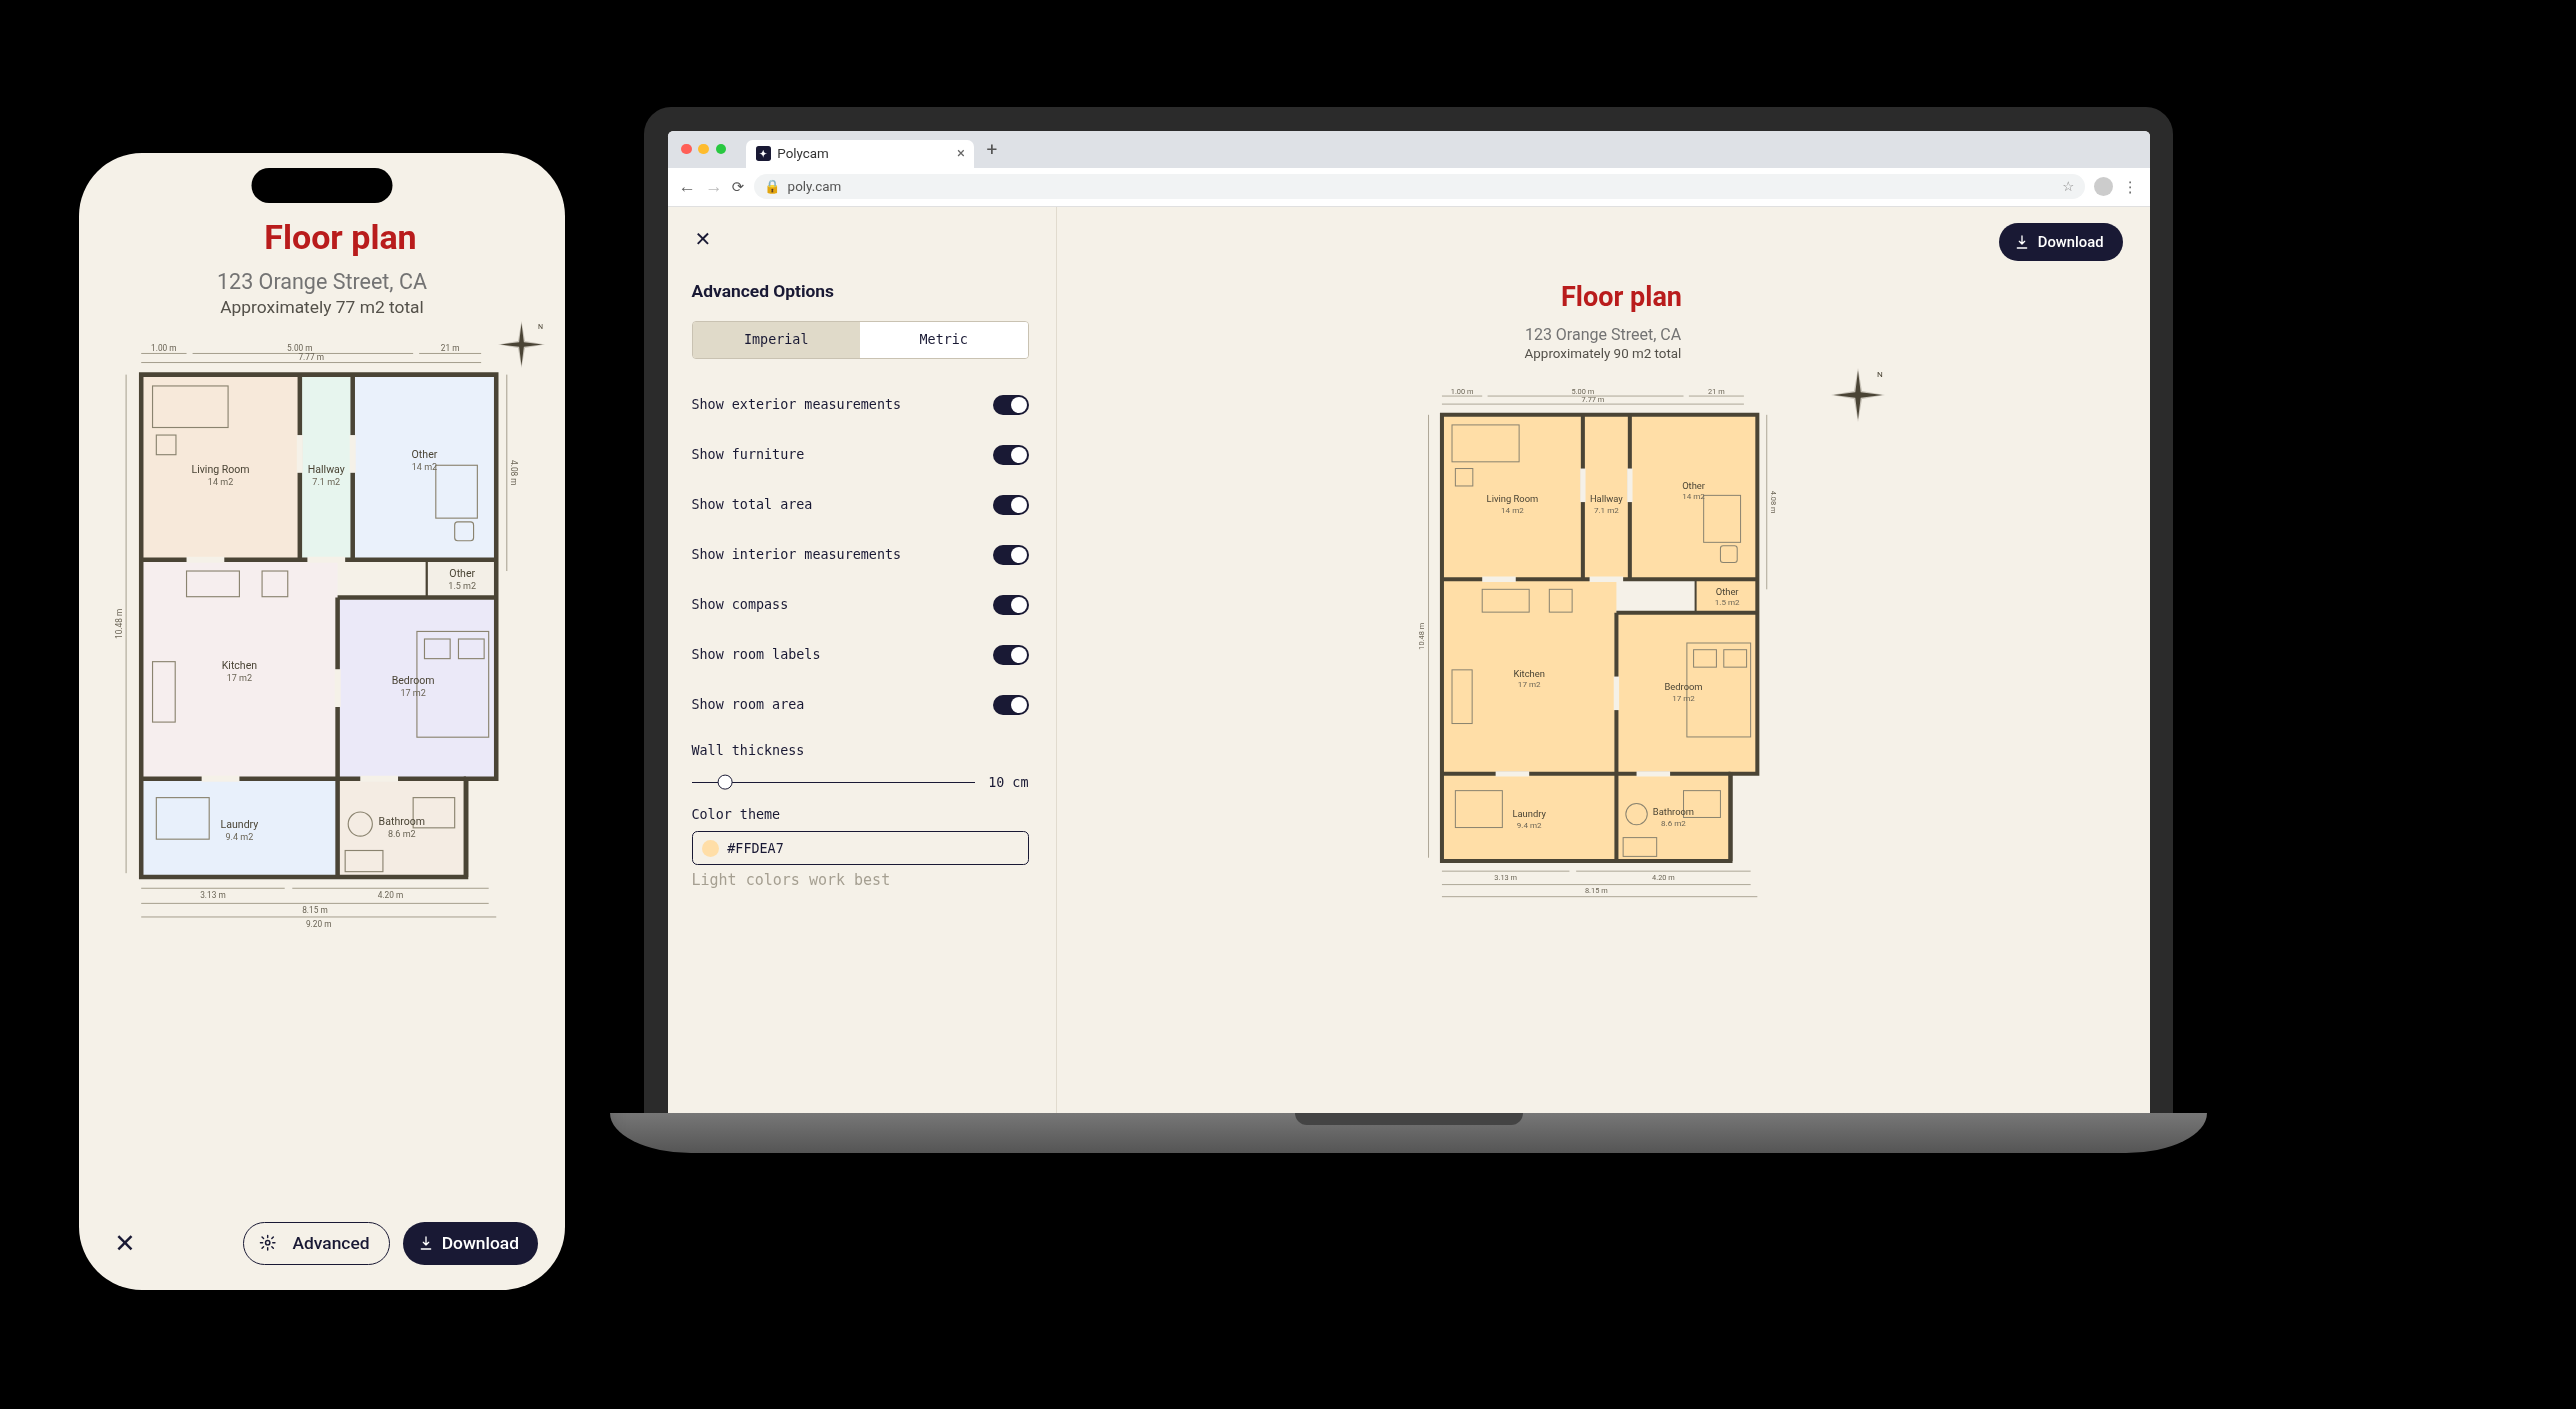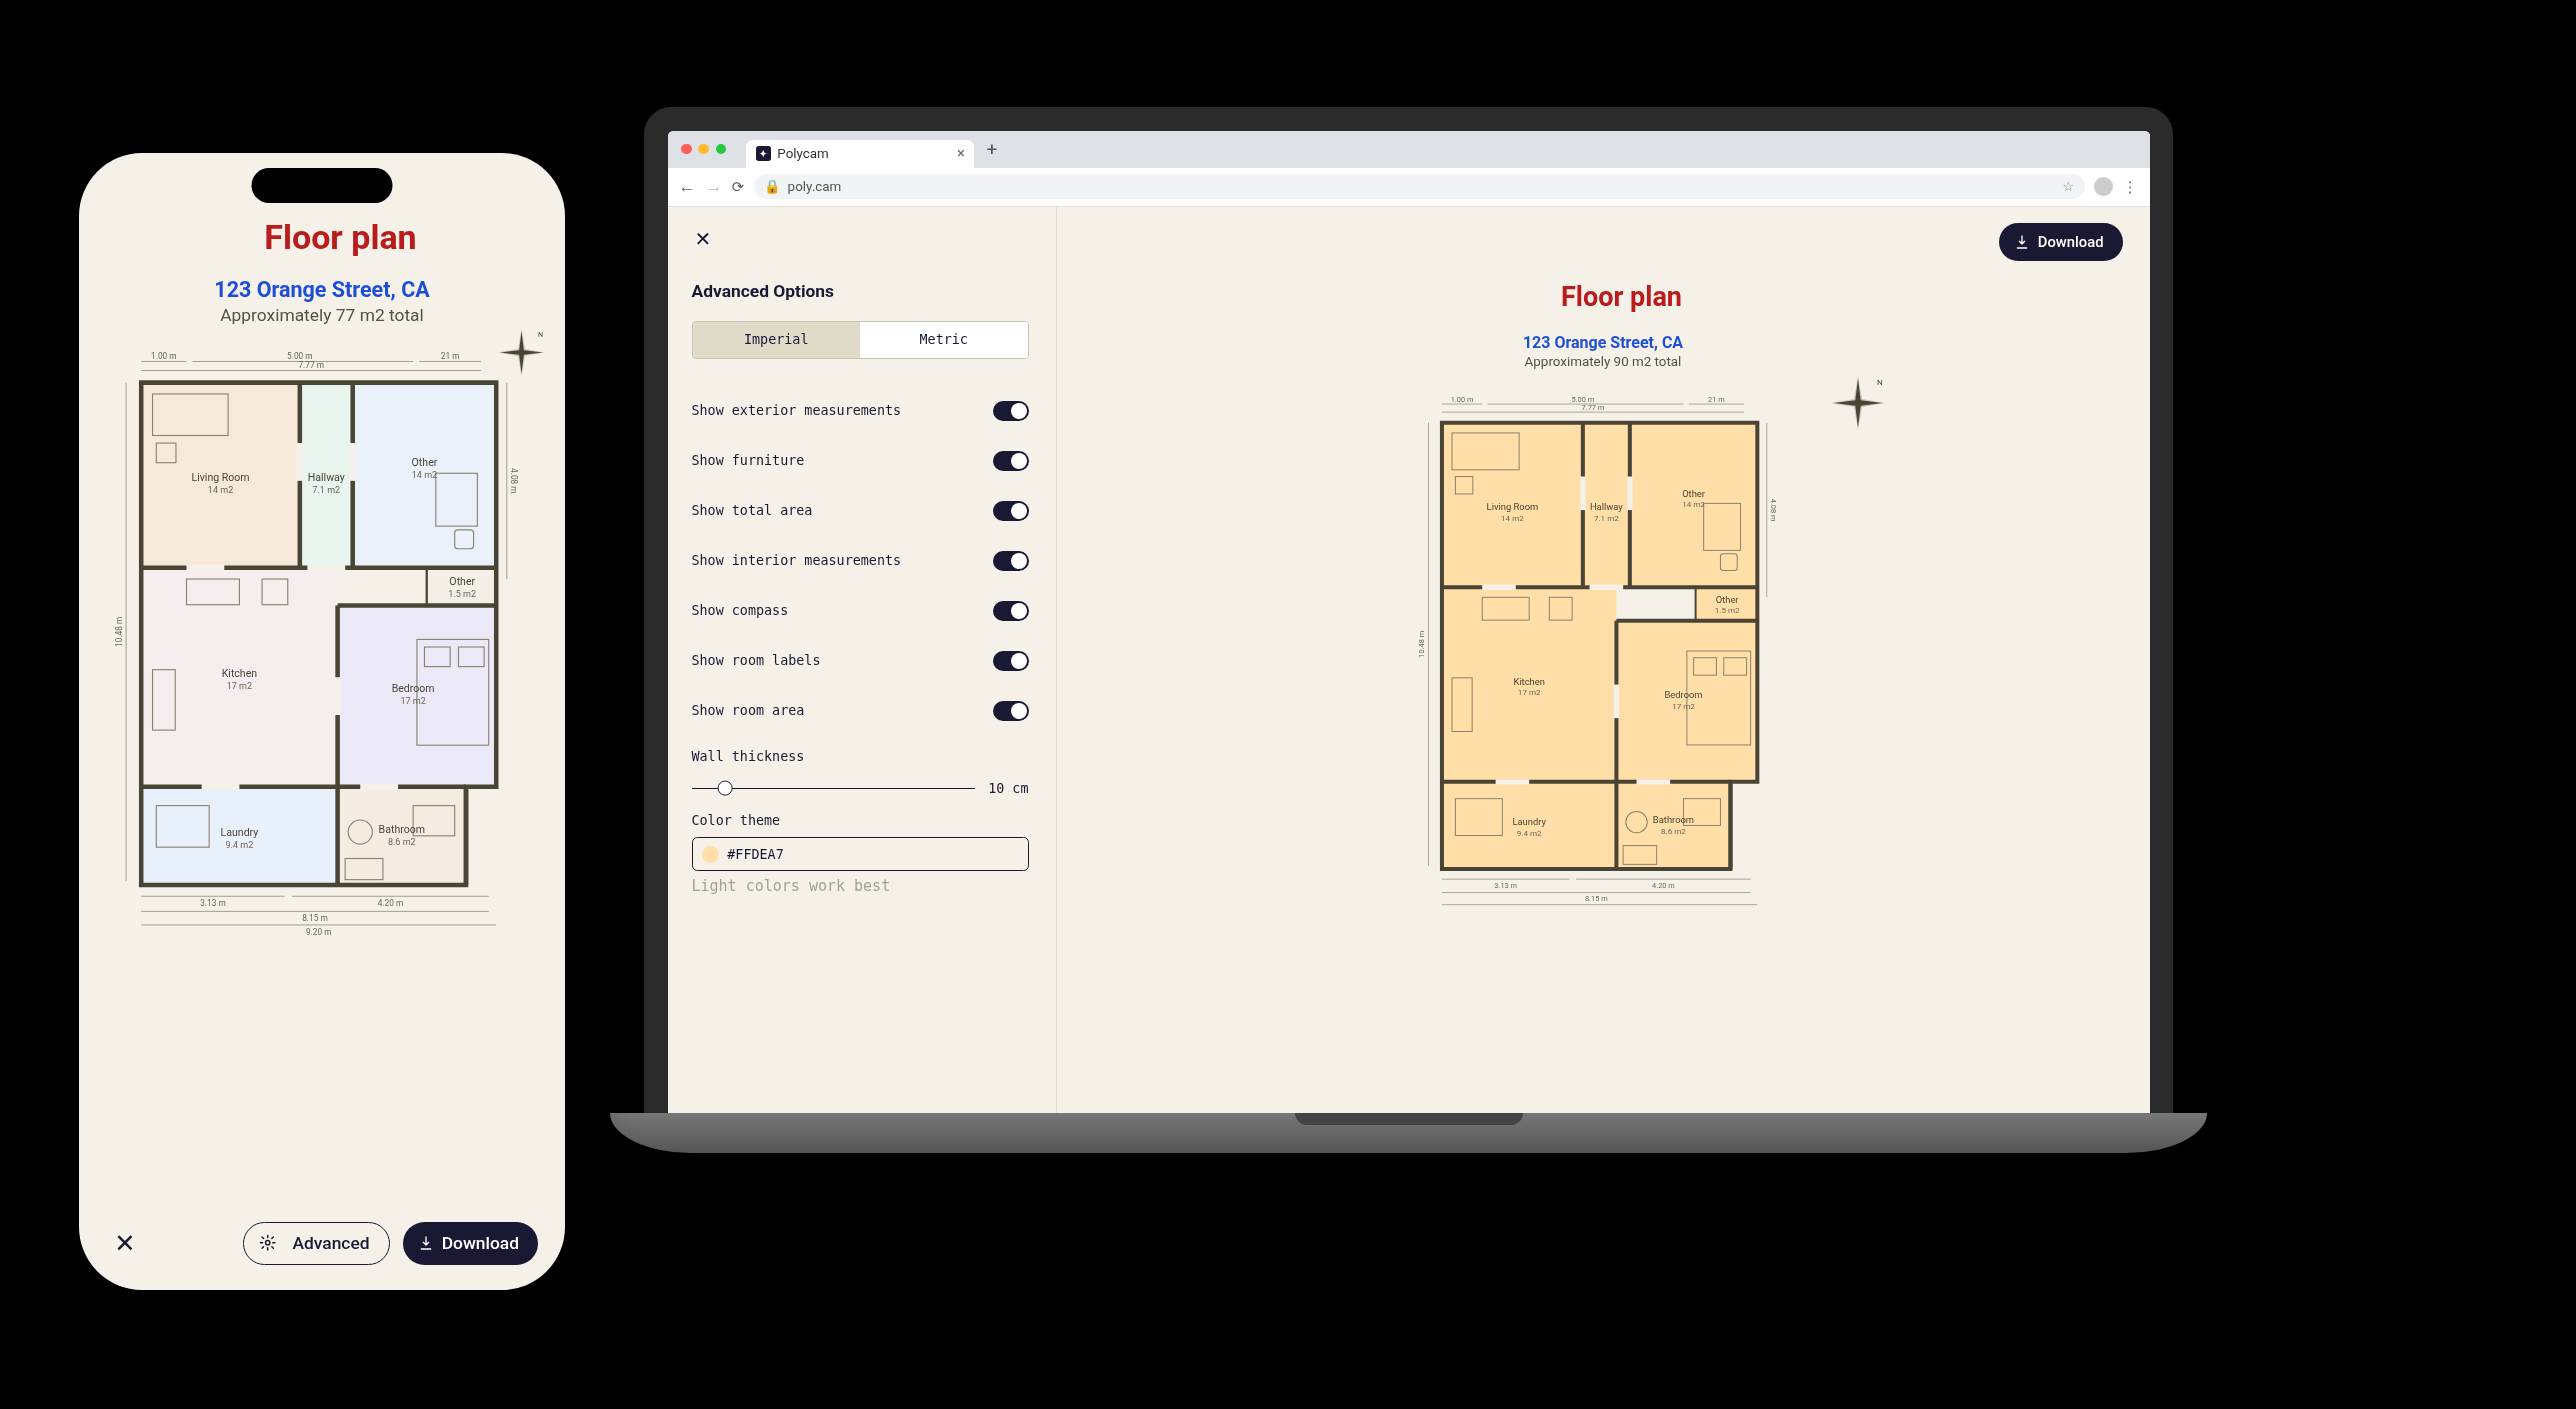--- a/index.html
+++ b/index.html
@@ -149,21 +149,21 @@
     font-size: 17.4px;
     font-weight: 700;
     color:#191934;
     margin-bottom: 20px;
   }
   .seg-control {
     display:flex;
     border:0.7px solid #c9c2b2;
     border-radius:4px;
     overflow:hidden;
-    margin-bottom: 27px;
+    margin-bottom: 21px;
   }
   .seg-opt {
     flex:1;
     height:36px;
     display:flex;align-items:center;justify-content:center;
     font-family: ui-monospace, Menlo, monospace;
     font-size:13.4px;
     color:#191934;
     background:#fff;
   }
@@ -244,24 +244,23 @@
     padding-top: 74px;
     position:relative;
   }
   .plan-title {
     font-size: 27px;
     font-weight:700;
     color:#b91c1c;
     padding-left:37px;
   }
   .plan-addr {
-    margin-top:20px;
+    margin-top:12px;
     font-size:16px;
-    color:#1d4ed8;
-    font-weight:bold;
+    color:#737373;
   }
   .plan-area {
     margin-top:2.7px;
     font-size:13.4px;
     color:#54514a;
   }
   .floorplan-wrap {
     margin-top: 27px;
     position:relative;
   }

